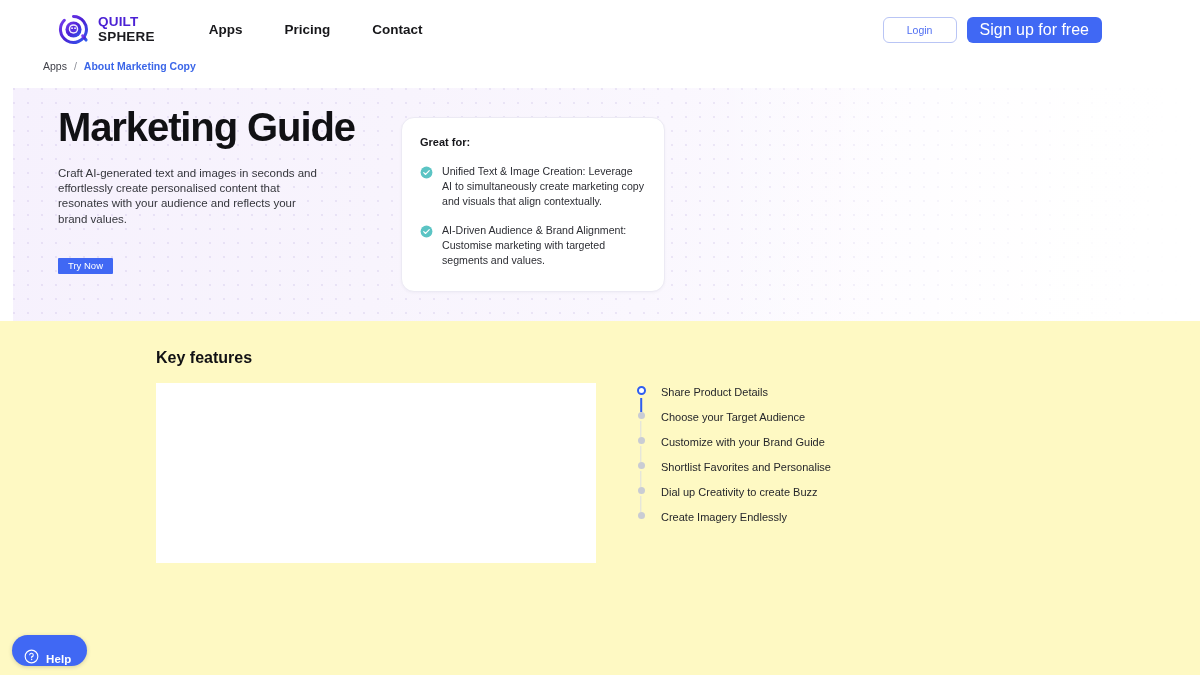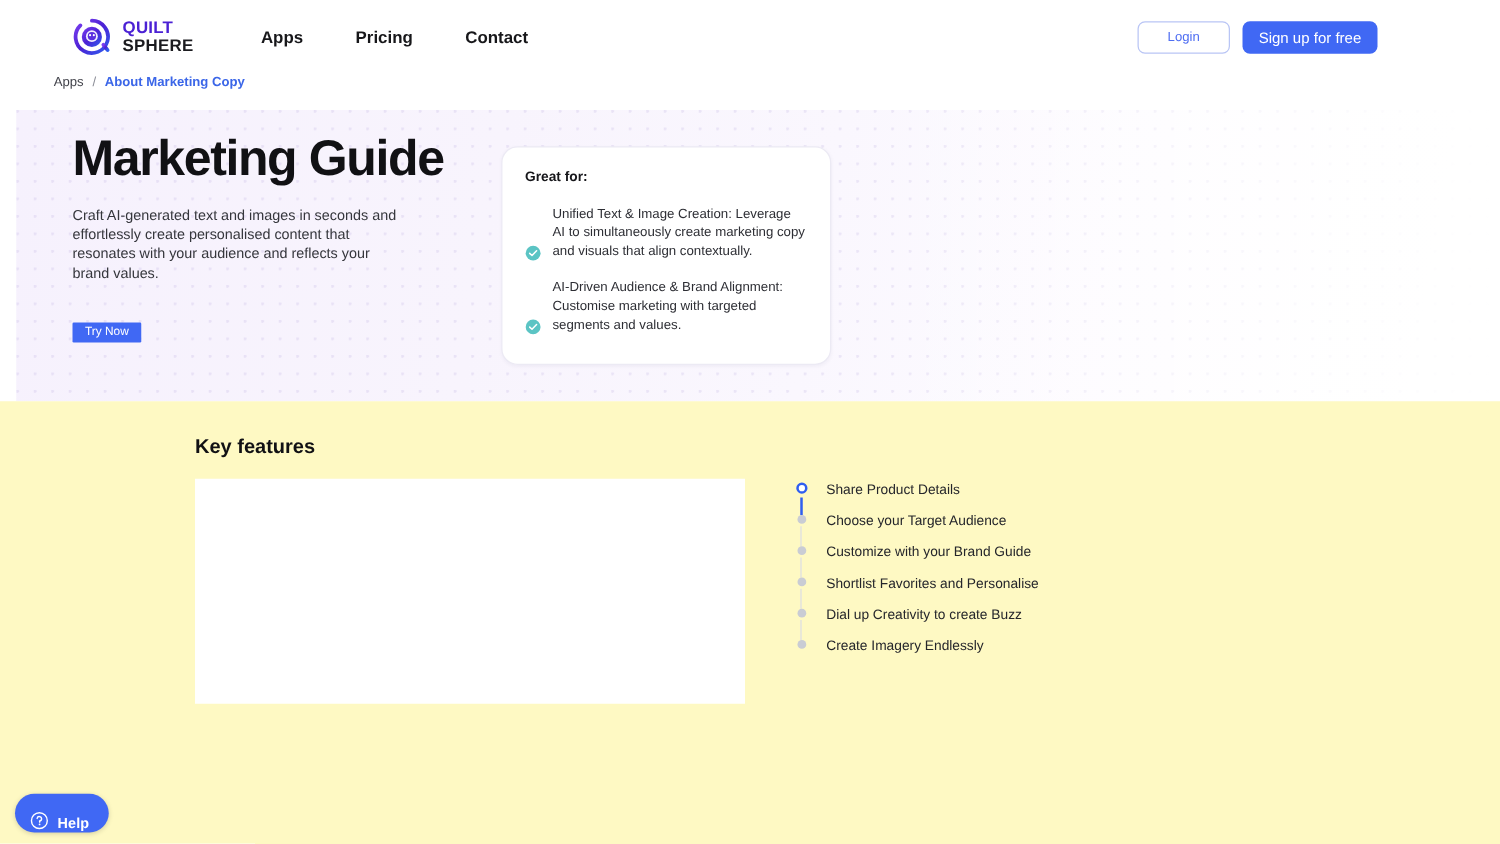--- a/index.html
+++ b/index.html
@@ -91,21 +91,21 @@
     cursor: pointer;
     display: flex; align-items: center; justify-content: center;
   }
   .btn-signup {
     height: 26px;
     padding: 0 13px;
     border: none;
     border-radius: 6px;
     background: #4068f4;
     color: #ffffff;
-    font-size: 12px;
+    font-size: 16px;
     font-family: "Liberation Sans", sans-serif;
     cursor: pointer;
     display: flex; align-items: center; justify-content: center;
     white-space: nowrap;
   }
 
   
   .breadcrumb {
     position: absolute;
     top: 60px; left: 43px;
@@ -183,21 +183,20 @@
     font-size: 11px;
     font-weight: 700;
     color: #16161a;
     margin-bottom: 16px;
   }
   .great-list { list-style: none; }
   .great-item {
     display: flex;
     gap: 9px;
     margin-bottom: 14px;
-    align-items: flex-end;
   }
   .check-icon {
     flex: 0 0 13px;
     width: 13px; height: 13px;
     margin-top: 1px;
   }
   .great-text {
     font-size: 10.6px;
     line-height: 1.42;
     color: #2d2e34;

